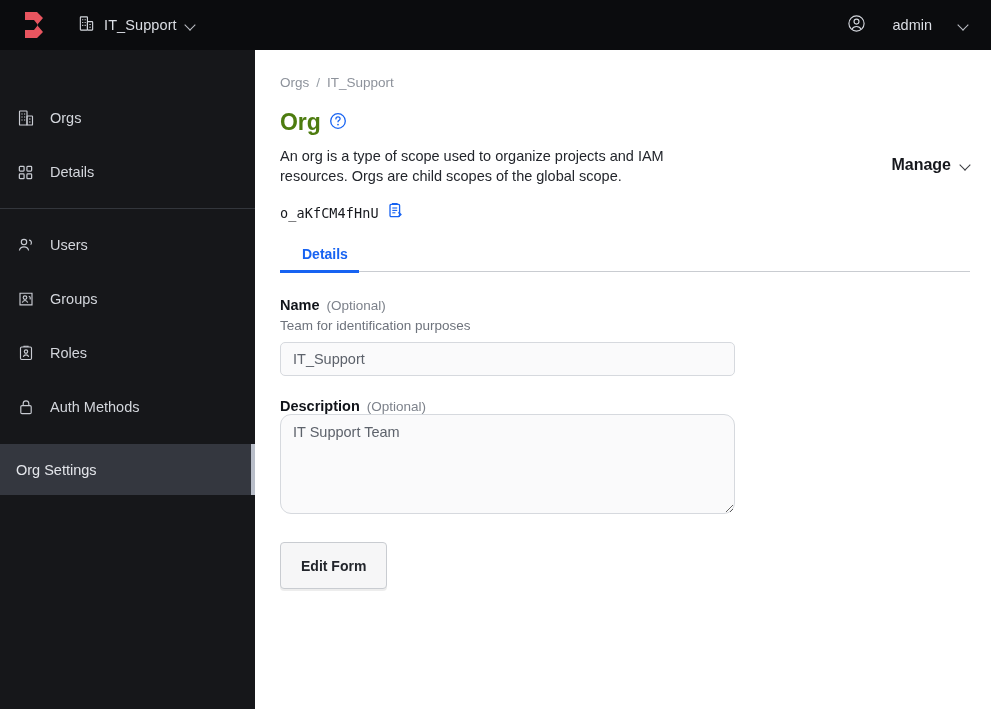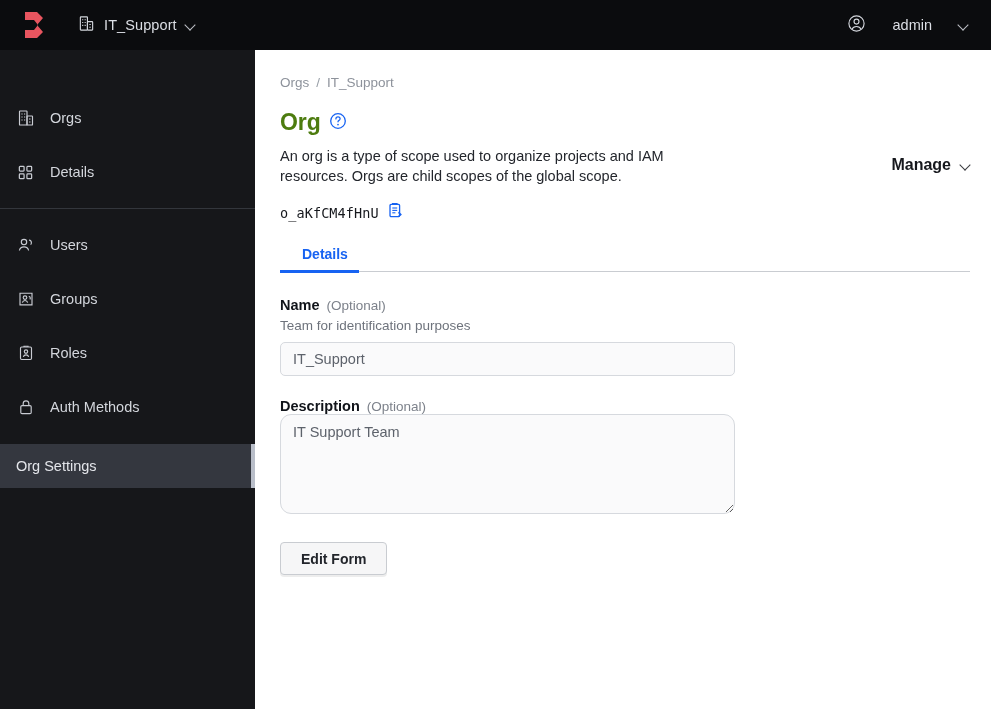--- a/index.html
+++ b/index.html
@@ -115,21 +115,21 @@
 
   .nav-divider {
     height: 1px;
     background: #33363c;
     margin: 18px 0 18px 0;
   }
 
   .nav-item-settings {
     display: flex;
     align-items: center;
-    height: 44px;
+    height: 51px;
     padding-left: 16px;
     color: #e3e5ea;
     font-size: 14.5px;
     cursor: pointer;
     background: #34373f;
     border-right: 4px solid #b9bec9;
     margin-top: 19px;
   }
 
   
@@ -286,21 +286,21 @@
     padding: 9px 12px;
     outline: none;
     resize: vertical;
     display: block;
   }
 
   .field-block { margin-bottom: 22px; }
 
   .edit-btn {
     margin-top: 6px;
-    height: 33px;
+    height: 47px;
     padding: 0 20px;
     background: #f6f6f7;
     border: 1px solid #c9ccd1;
     border-radius: 4px;
     font-family: "Liberation Sans", sans-serif;
     font-size: 14px;
     font-weight: bold;
     color: #22252b;
     cursor: pointer;
     box-shadow: 0 2px 0 0 rgba(0,0,0,0.07);

